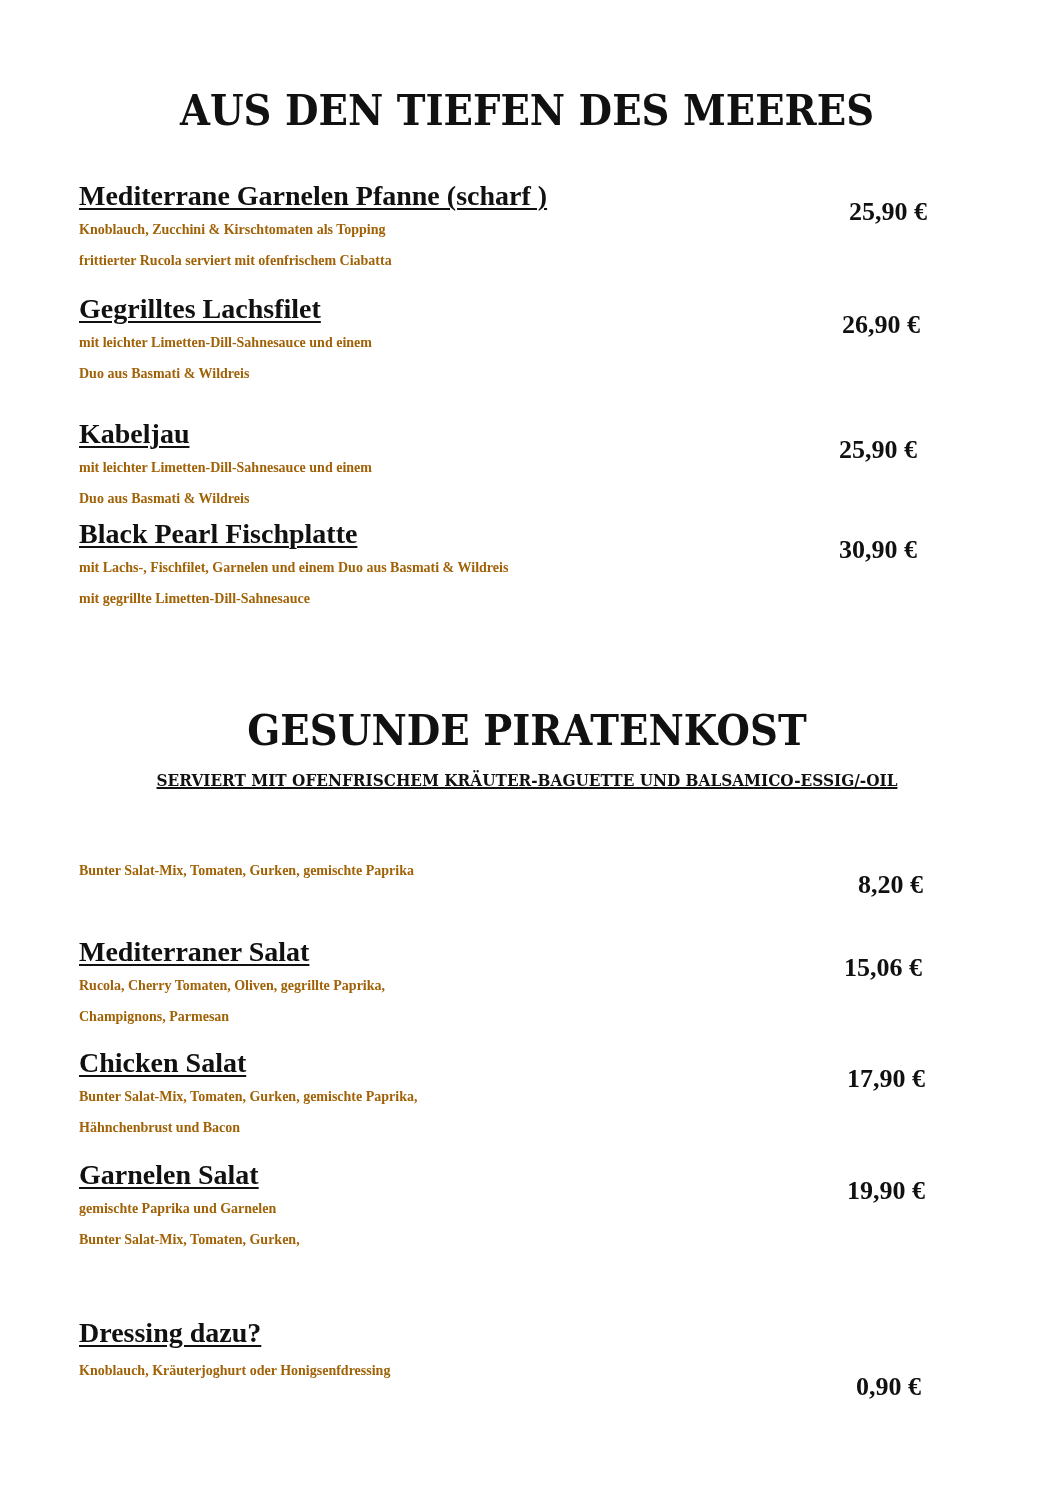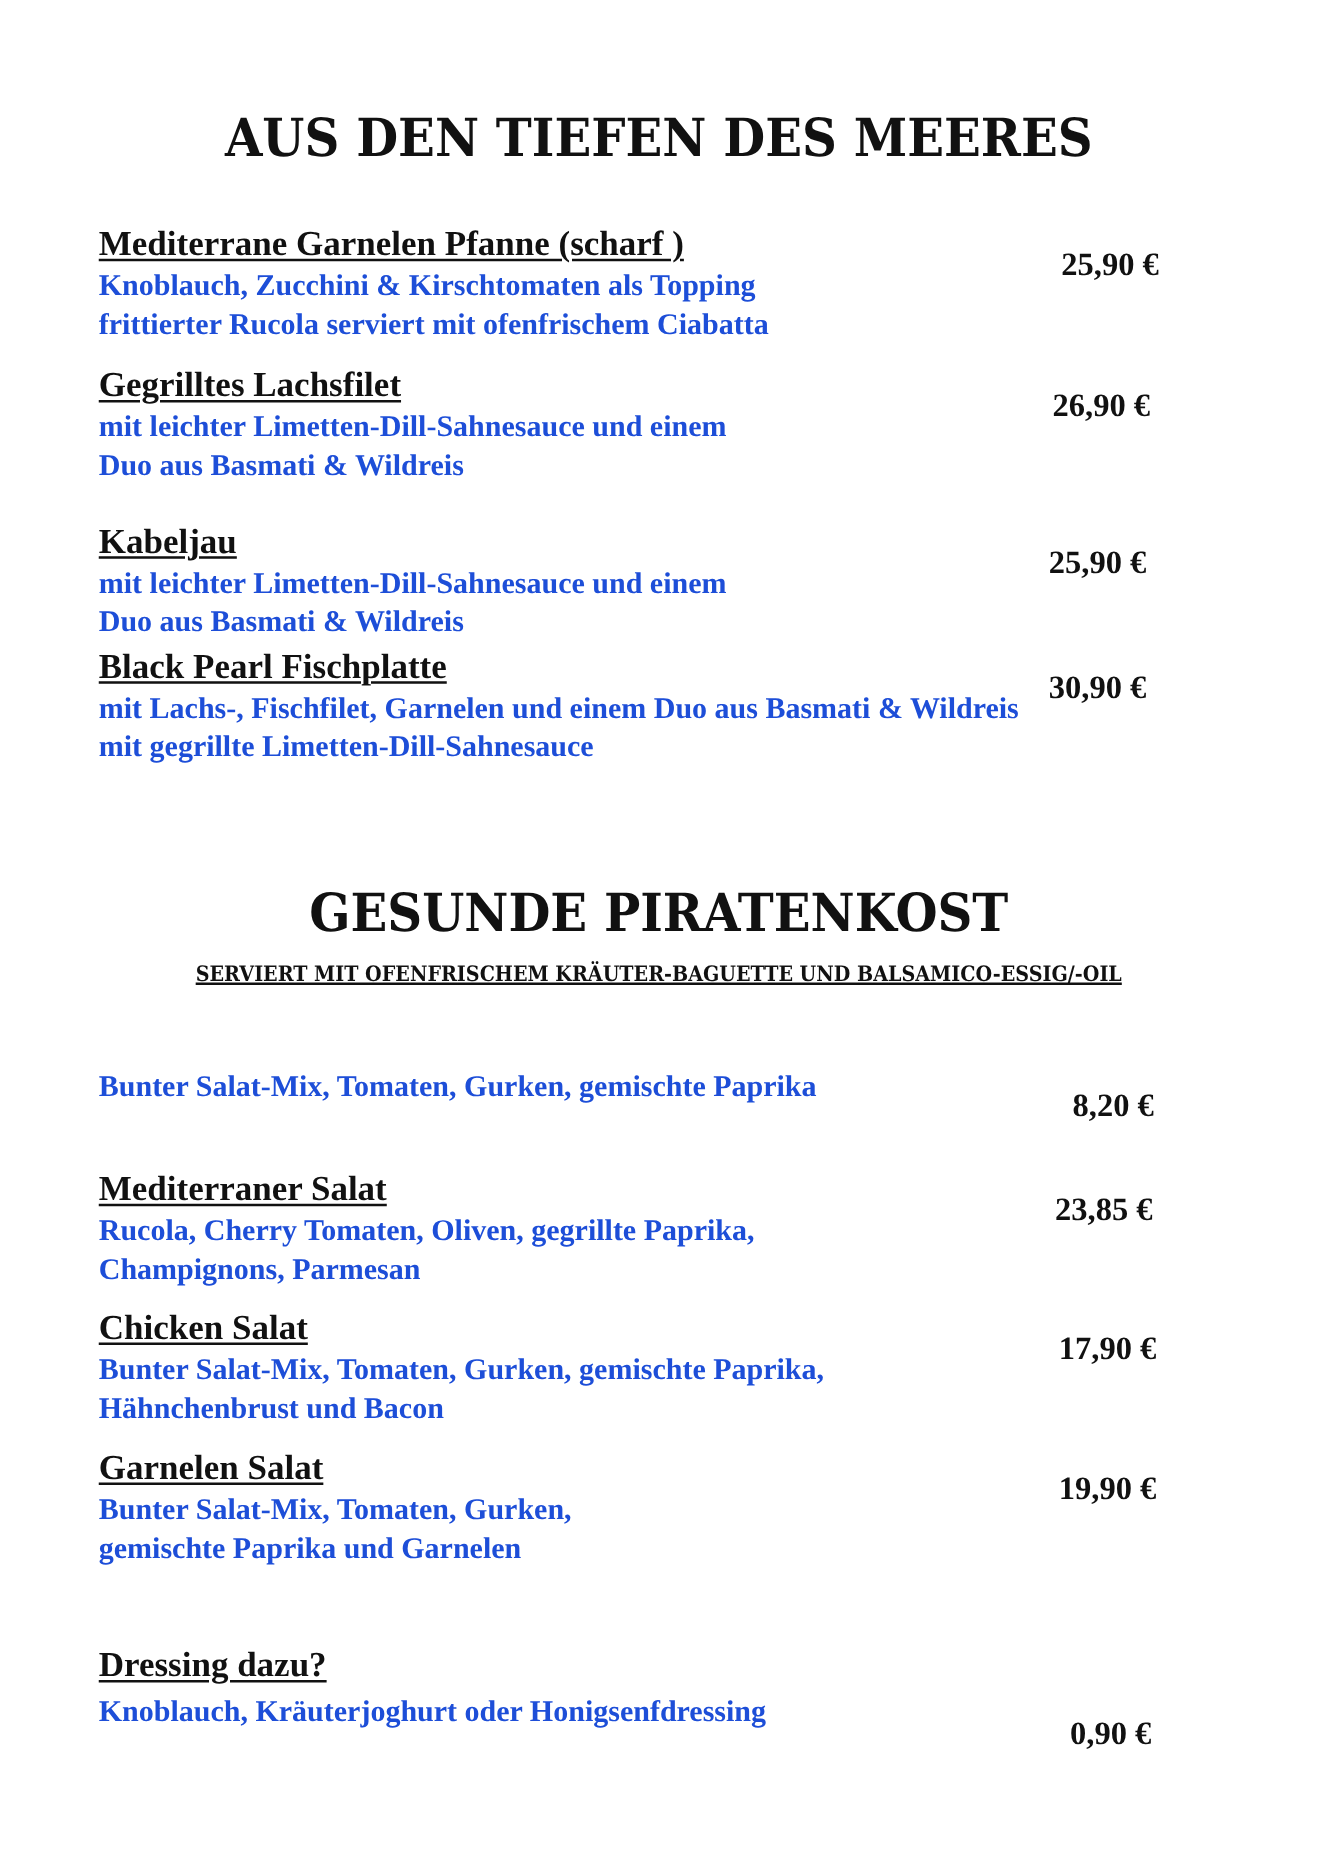--- a/index.html
+++ b/index.html
@@ -11,21 +11,21 @@
   #t1 { top:86px; font-size:42px; transform:scaleX(0.92); }
   #t2 { top:706px; font-size:42px; transform:scaleX(0.92); }
   .subtitle { position:absolute; left:0; width:1054px; top:770px; text-align:center;
      font-family:"DejaVu Serif", serif; font-weight:900; font-size:17px;
      text-transform:uppercase; text-decoration:underline; text-decoration-thickness:2px;
      transform:scaleX(0.9); }
   .item { position:absolute; left:79px; width:880px; }
   .name { font-weight:bold; font-size:28px; text-decoration:underline;
           text-decoration-thickness:2px; text-underline-offset:3px; line-height:32px; display:inline-block;text-align:right; }
   .price { position:absolute; top:0; font-weight:bold; font-size:26px; line-height:32px;margin-top:16px; }
-  .desc { font-weight:bold; font-size:24px; line-height:31px; margin-top:2px; color:#1d4ed8; }
+  .desc { font-weight:bold; font-size:14px; line-height:31px; margin-top:2px; color:#a16207; }
 </style>
 </head>
 <body>
 
 <div id="t1" class="section-title">Aus den Tiefen des Meeres</div>
 
 <div class="item" style="top:180px">
   <span class="name" style="padding-right:32px">Mediterrane Garnelen Pfanne (scharf )</span>
   <span class="price" style="left:770px">25,90 €</span>
   <div class="desc">
@@ -66,42 +66,42 @@
 
 <div class="item" style="top:853px">
   <span class="price" style="left:779px">8,20 €</span>
   <div class="desc">
     <div>Bunter Salat-Mix, Tomaten, Gurken, gemischte Paprika</div>
   </div>
 </div>
 
 <div class="item" style="top:936px">
   <span class="name">Mediterraner Salat</span>
-  <span class="price" style="left:765px">23,85 €</span>
+  <span class="price" style="left:765px">15,06 €</span>
   <div class="desc">
     <div>Rucola, Cherry Tomaten, Oliven, gegrillte Paprika,</div>
     <div>Champignons, Parmesan</div>
   </div>
 </div>
 
 <div class="item" style="top:1047px">
   <span class="name">Chicken Salat</span>
   <span class="price" style="left:768px">17,90 €</span>
   <div class="desc">
     <div>Bunter Salat-Mix, Tomaten, Gurken, gemischte Paprika,</div>
     <div>Hähnchenbrust und Bacon</div>
   </div>
 </div>
 
 <div class="item" style="top:1159px">
   <span class="name">Garnelen Salat</span>
   <span class="price" style="left:768px">19,90 €</span>
   <div class="desc">
+    <div>gemischte Paprika und Garnelen</div>
     <div>Bunter Salat-Mix, Tomaten, Gurken,</div>
-    <div>gemischte Paprika und Garnelen</div>
   </div>
 </div>
 
 <div class="item" style="top:1317px">
   <span class="name">Dressing dazu?</span>
   <div class="desc" style="margin-top:6px">
     <div>Knoblauch, Kräuterjoghurt oder Honigsenfdressing</div>
   </div>
   <span class="price" style="left:777px; top:38px">0,90 €</span>
 </div>

